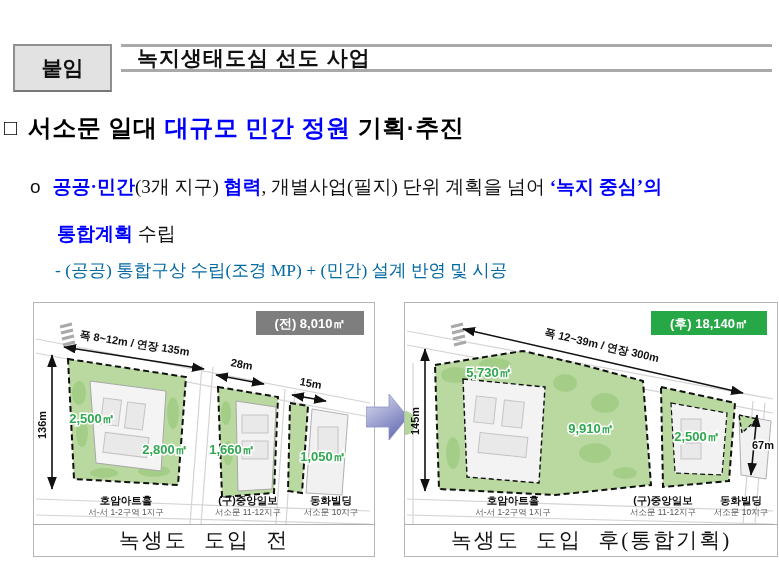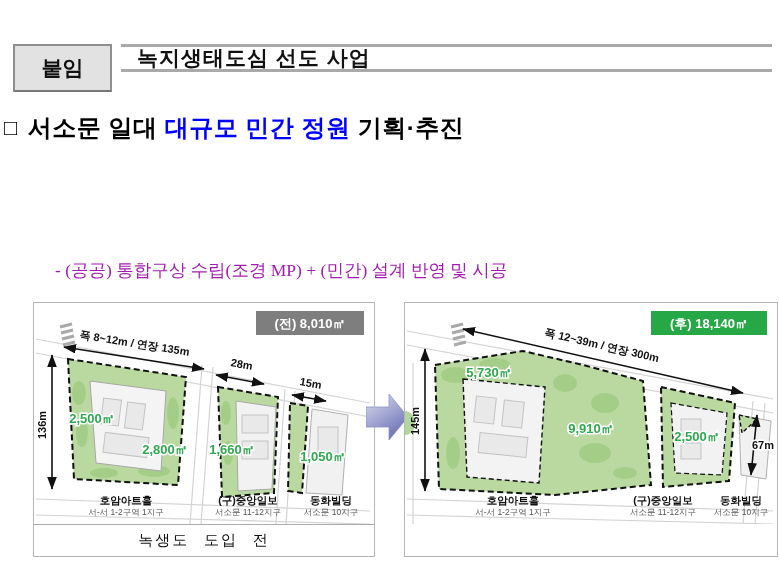--- a/index.html
+++ b/index.html
@@ -20,28 +20,28 @@
   .heading .sq{font-weight:normal;font-size:22px;margin-right:10px;position:relative;top:-1px;}
   .blue{color:#0000ff;}
   
   .para1{position:absolute;left:30px;top:163px;width:745px;
     font-family:"Liberation Serif","DejaVu Serif",serif;font-size:19px;color:#111;line-height:47px;
     white-space:nowrap;}
   .para1 .bullet{font-family:"Liberation Sans",sans-serif;margin-right:12px;}
   .para1 .b{font-weight:bold;}
   .para1 .line2{margin-left:27px;}
   .para2{position:absolute;left:55px;top:258px;
-    font-family:"Liberation Serif","DejaVu Serif",serif;font-size:17.5px;color:#a21caf;white-space:nowrap;}
+    font-family:"Liberation Serif","DejaVu Serif",serif;font-size:17.5px;color:#0369a1;white-space:nowrap;}
   
   .map-box{position:absolute;top:302px;background:#fff;border:1px solid #b5b5b5;}
   .map-box.before{left:33px;width:340px;height:253px;}
   .map-box.after{left:404px;width:372px;height:253px;}
   .map-canvas{display:block;}
   .map-caption{height:30px;border-top:1px solid #adadad;display:flex;align-items:center;justify-content:center;
-    font-family:"Liberation Serif","DejaVu Serif",serif;font-size:15px;color:#111;
+    font-family:"Liberation Serif","DejaVu Serif",serif;font-size:21px;color:#111;
     letter-spacing:2px;word-spacing:9px;}
   
   .mid-arrow{position:absolute;left:366px;top:394px;}
   
   text{font-family:"Liberation Sans",sans-serif;}
   .dim{font-size:11px;font-weight:bold;fill:#111;}
   .area-lb{font-size:13px;font-weight:bold;fill:#2fa84f;stroke:#fff;stroke-width:3px;paint-order:stroke;}
   .bname{font-size:10.5px;font-weight:bold;fill:#111;}
   .bsub{font-size:8.5px;fill:#555;}
   .badge-tx{font-size:13px;font-weight:bold;fill:#fff;}
@@ -51,20 +51,28 @@
 
 <div class="page">
 
   <div class="hdr-badge">붙임</div>
   <div class="hdr-title">녹지생태도심 선도 사업</div>
 
   <div class="heading">
     <span class="sq">□</span><span>서소문 일대 </span><span class="blue">대규모 민간 정원</span><span> 기획·추진</span>
   </div>
 
+  <div class="para1">
+    <div class="line1">
+      <span class="bullet">o</span><span class="blue b">공공·민간</span><span>(3개 지구) </span><span class="blue b">협력</span><span>, 개별사업(필지) 단위 계획을 넘어 </span><span class="blue b">‘녹지 중심’의</span>
+    </div>
+    <div class="line2">
+      <span class="blue b">통합계획</span><span> 수립</span>
+    </div>
+  </div>
 
   <div class="para2">- (공공) 통합구상 수립(조경 MP) + (민간) 설계 반영 및 시공</div>
 
   <div class="map-box before">
     <svg class="map-canvas" width="338" height="221" viewBox="0 0 338 221">
       <defs>
         <marker id="ahB" viewBox="0 0 8 6" refX="7.5" refY="3" markerWidth="8" markerHeight="6" orient="auto-start-reverse">
           <path d="M0,0 L8,3 L0,6 Z" fill="#111"></path>
         </marker>
       </defs>
@@ -243,15 +251,16 @@
         <text class="badge-tx" x="304" y="25" text-anchor="middle">(후) 18,140㎡</text>
       </g>
 
       <text class="bname" x="108" y="201" text-anchor="middle">호암아트홀</text>
       <text class="bsub" x="108" y="212" text-anchor="middle">서-서 1-2구역 1지구</text>
       <text class="bname" x="258" y="201" text-anchor="middle">(구)중앙일보</text>
       <text class="bsub" x="258" y="212" text-anchor="middle">서소문 11-12지구</text>
       <text class="bname" x="336" y="201" text-anchor="middle">동화빌딩</text>
       <text class="bsub" x="336" y="212" text-anchor="middle">서소문 10지구</text>
     </svg>
+    <div class="map-caption">녹생도 도입 후(통합기획)</div>
   </div>
 
 </div>
 
 </body></html>

